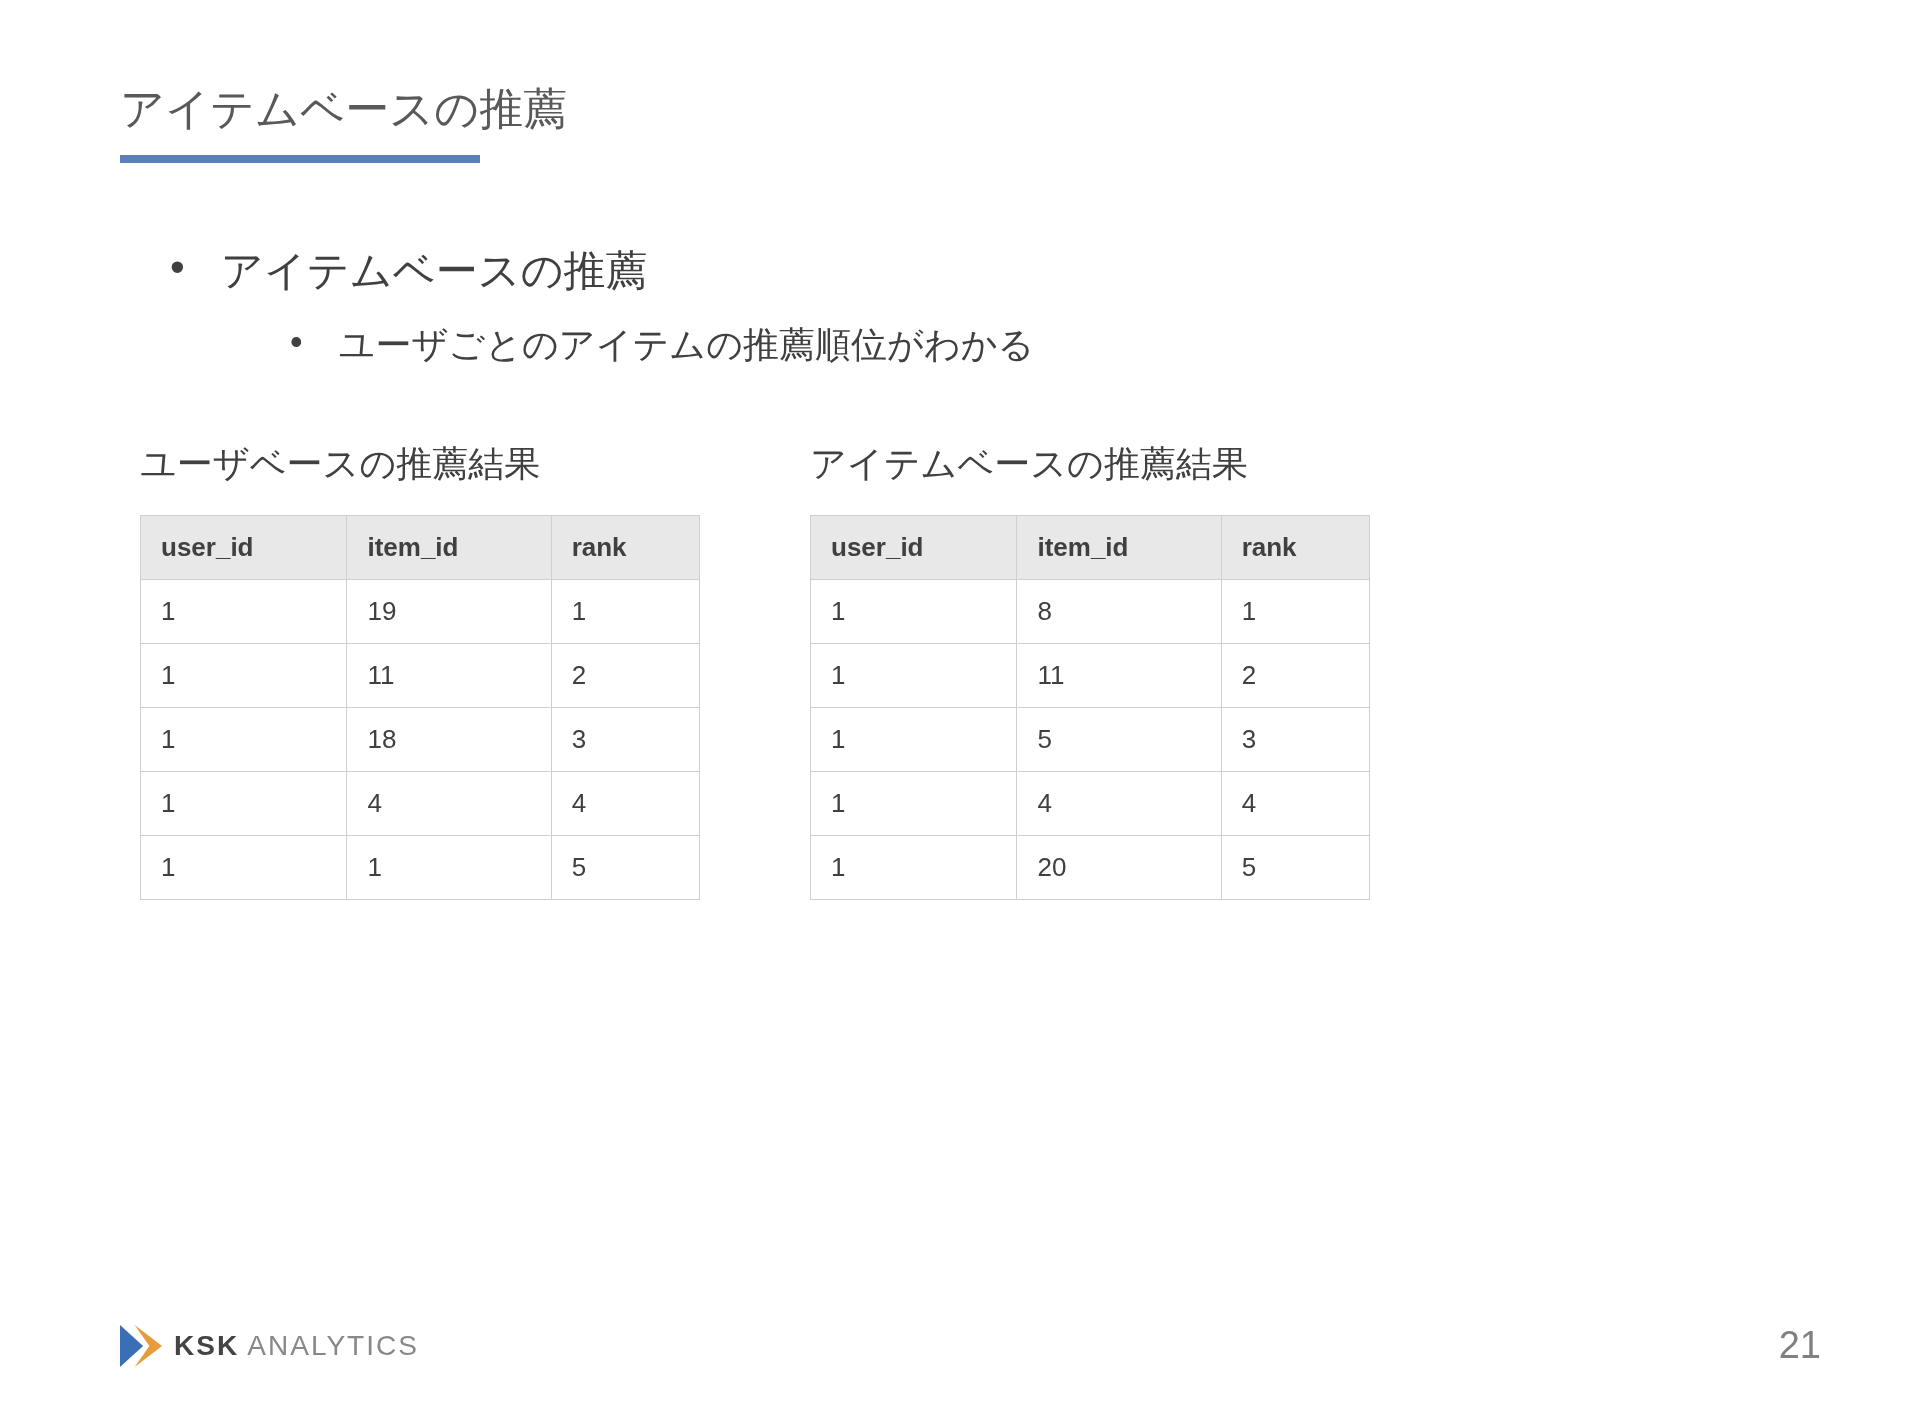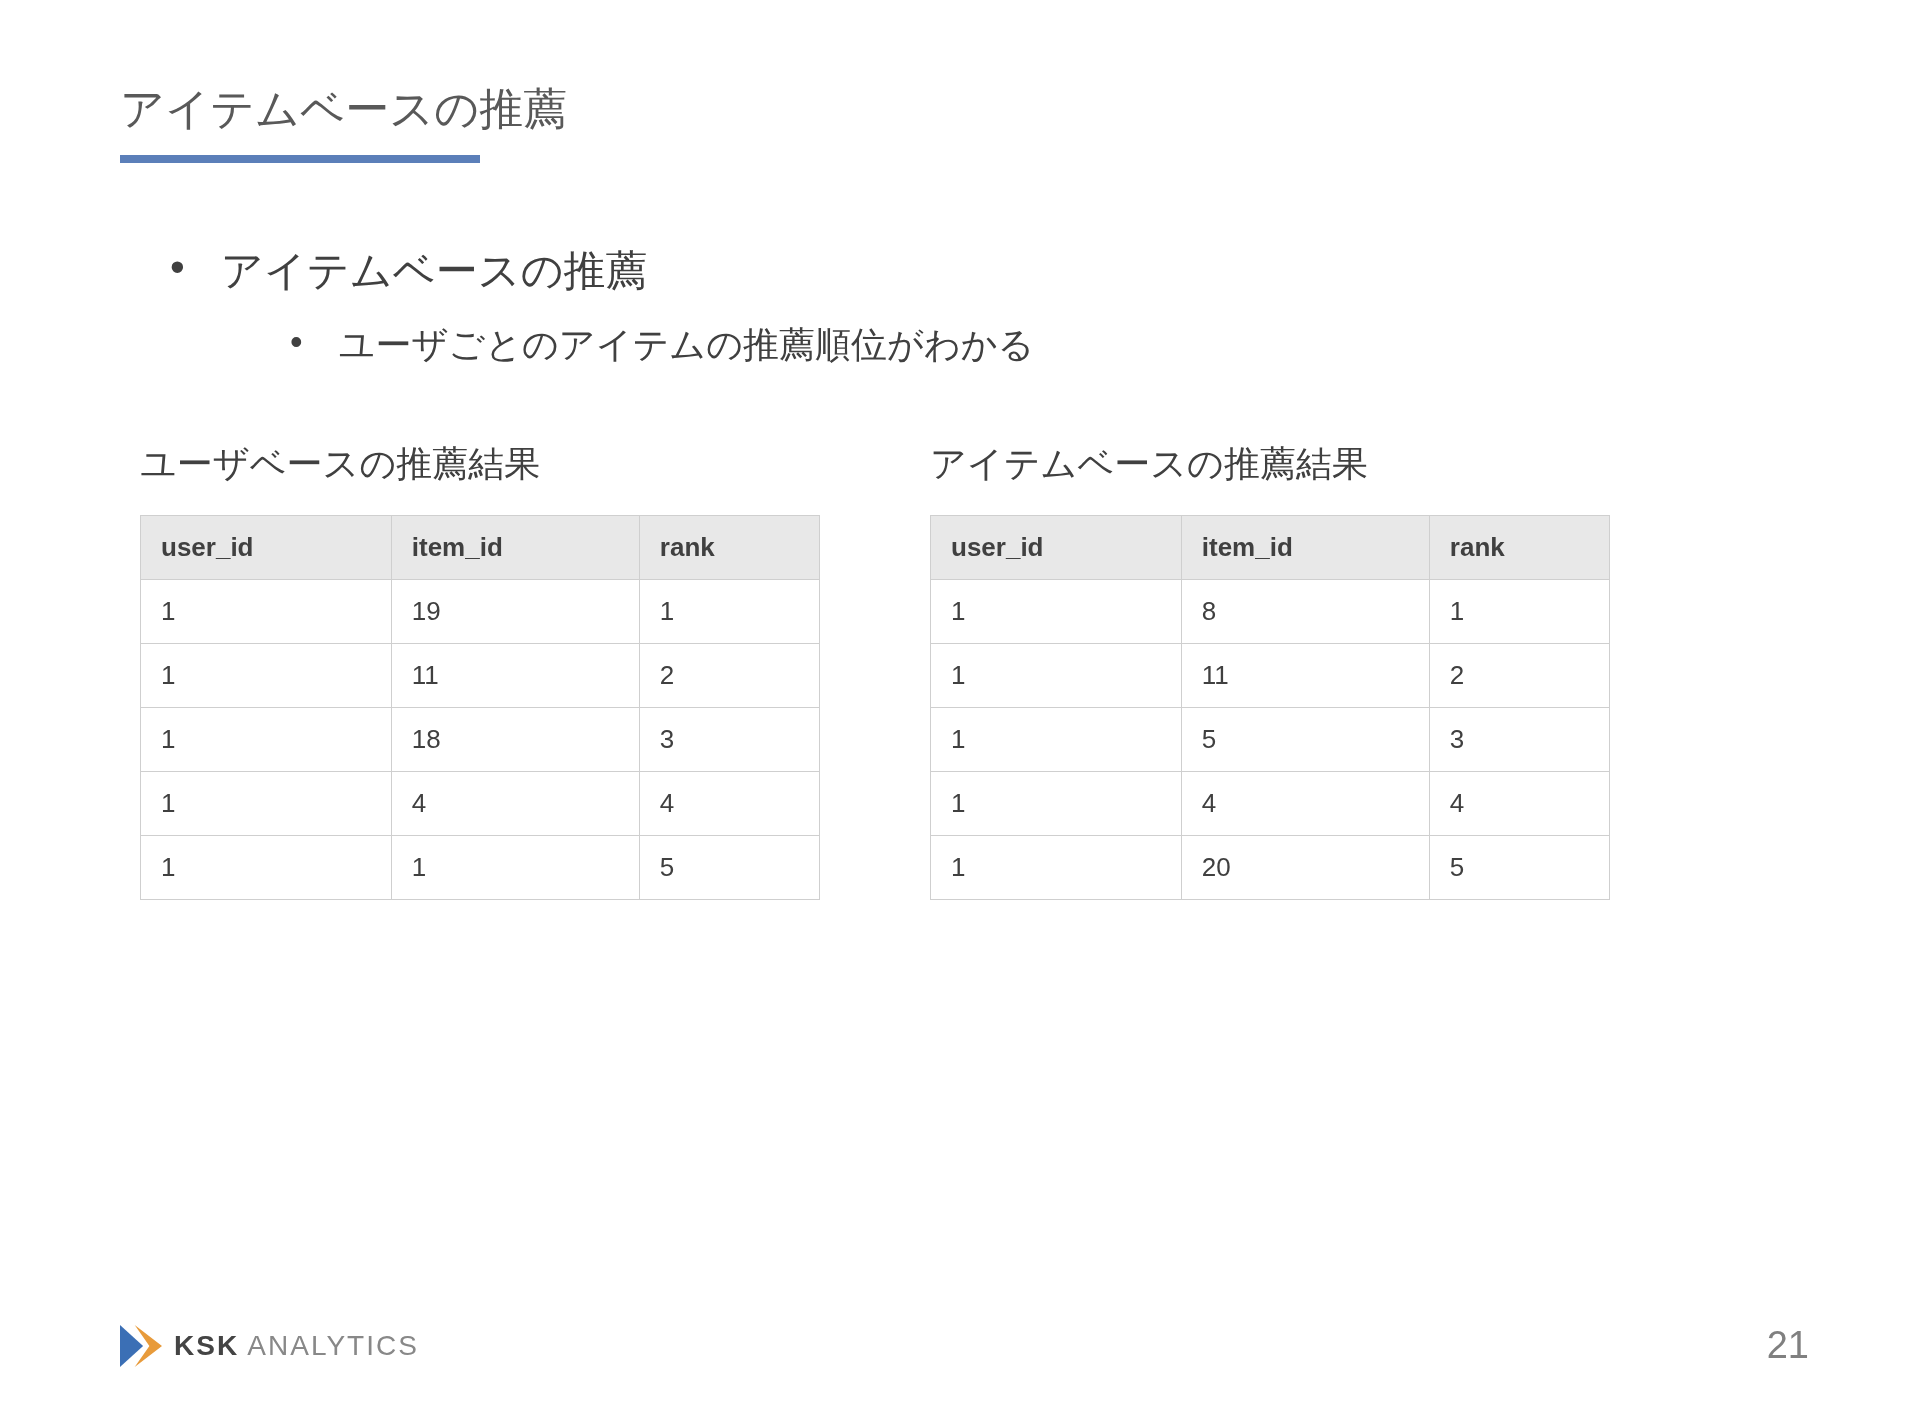--- a/index.html
+++ b/index.html
@@ -67,41 +67,41 @@
     .table-block {
       flex: 0 0 auto;
     }
     .table-caption {
       font-size: 36px;
       color: #404040;
       margin-bottom: 26px;
     }
     table {
       border-collapse: collapse;
-      width: 680px;
+      width: 560px;
     }
     th, td {
       border: 1px solid #cfcfcf;
       font-size: 26px;
       text-align: left;
       padding: 16px 20px;
       color: #404040;
     }
     th {
       background: #e8e8e8;
       font-weight: 700;
     }
     td {
       background: #ffffff;
     }
     .footer {
       position: absolute;
       bottom: 55px;
       left: 80px;
-      right: 96px;
+      right: 84px;
       display: flex;
       justify-content: space-between;
       align-items: flex-end;
       padding-left: 40px;
     }
     .logo {
       display: flex;
       align-items: center;
       gap: 12px;
     }

